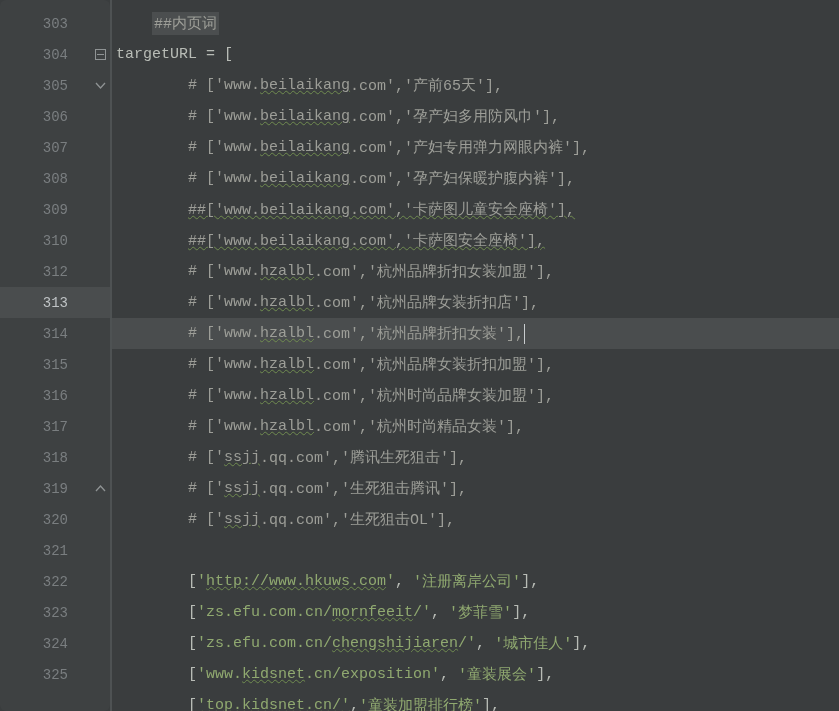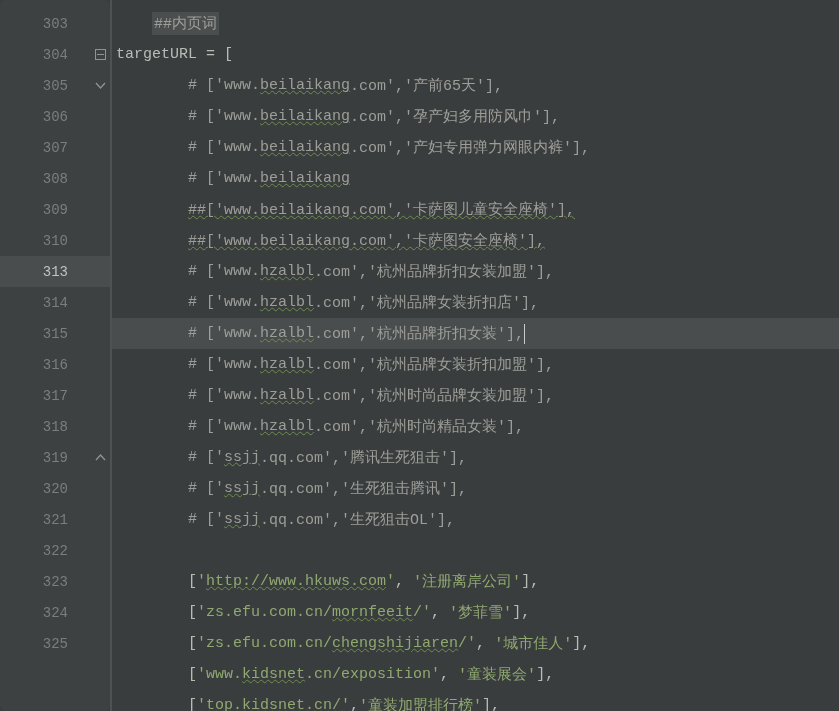--- a/index.html
+++ b/index.html
@@ -110,20 +110,21 @@
       <div class="gutter-row">305<span class="fold-icon">
           <svg width="11" height="11">
             <path d="M1 3 L5.5 8 L10 3" fill="none" stroke="#8f9394" stroke-width="1.3"></path>
           </svg>
         </span></div>
       <div class="gutter-row">306</div>
       <div class="gutter-row">307</div>
       <div class="gutter-row">308</div>
       <div class="gutter-row">309</div>
       <div class="gutter-row">310</div>
+      <div class="gutter-row">312</div>
       <div class="gutter-row current">313</div>
       <div class="gutter-row">314</div>
       <div class="gutter-row">315</div>
       <div class="gutter-row">316</div>
       <div class="gutter-row">317</div>
       <div class="gutter-row">318</div>
       <div class="gutter-row">319<span class="fold-icon">
           <svg width="11" height="11">
             <path d="M1 8 L5.5 3 L10 8" fill="none" stroke="#8f9394" stroke-width="1.3"></path>
           </svg>
@@ -135,21 +136,21 @@
       <div class="gutter-row">324</div>
       <div class="gutter-row">325</div>
     </div>
   <div class="vbar"></div>
   <div class="code-area" id="code">
       <div class="code-line"><span class="part tok-default">    </span><span class="part tok-comment comment-box">##内页词</span></div>
       <div class="code-line"><span class="part tok-kw">targetURL </span><span class="part tok-punc">= </span><span class="part tok-punc">[</span></div>
       <div class="code-line"><span class="part tok-default">        </span><span class="part tok-comment"># ['www.</span><span class="part tok-comment squiggle">beilaikang</span><span class="part tok-comment">.com','产前65天'],</span></div>
       <div class="code-line"><span class="part tok-default">        </span><span class="part tok-comment"># ['www.</span><span class="part tok-comment squiggle">beilaikang</span><span class="part tok-comment">.com','孕产妇多用防风巾'],</span></div>
       <div class="code-line"><span class="part tok-default">        </span><span class="part tok-comment"># ['www.</span><span class="part tok-comment squiggle">beilaikang</span><span class="part tok-comment">.com','产妇专用弹力网眼内裤'],</span></div>
-      <div class="code-line"><span class="part tok-default">        </span><span class="part tok-comment"># ['www.</span><span class="part tok-comment squiggle">beilaikang</span></div>
+      <div class="code-line"><span class="part tok-default">        </span><span class="part tok-comment"># ['www.</span><span class="part tok-comment squiggle">beilaikang</span><span class="part tok-comment">.com','孕产妇保暖护腹内裤'],</span></div>
       <div class="code-line"><span class="part tok-default">        </span><span class="part tok-comment squiggle">##['www.beilaikang.com','卡萨图儿童安全座椅'],</span></div>
       <div class="code-line"><span class="part tok-default">        </span><span class="part tok-comment squiggle">##['www.beilaikang.com','卡萨图安全座椅'],</span></div>
       <div class="code-line"><span class="part tok-default">        </span><span class="part tok-comment"># ['www.</span><span class="part tok-comment squiggle">hzalbl</span><span class="part tok-comment">.com','杭州品牌折扣女装加盟'],</span></div>
       <div class="code-line"><span class="part tok-default">        </span><span class="part tok-comment"># ['www.</span><span class="part tok-comment squiggle">hzalbl</span><span class="part tok-comment">.com','杭州品牌女装折扣店'],</span></div>
       <div class="code-line current"><span class="part tok-default">        </span><span class="part tok-comment"># ['www.</span><span class="part tok-comment squiggle">hzalbl</span><span class="part tok-comment">.com','杭州品牌折扣女装'],</span><span class="caret"></span></div>
       <div class="code-line"><span class="part tok-default">        </span><span class="part tok-comment"># ['www.</span><span class="part tok-comment squiggle">hzalbl</span><span class="part tok-comment">.com','杭州品牌女装折扣加盟'],</span></div>
       <div class="code-line"><span class="part tok-default">        </span><span class="part tok-comment"># ['www.</span><span class="part tok-comment squiggle">hzalbl</span><span class="part tok-comment">.com','杭州时尚品牌女装加盟'],</span></div>
       <div class="code-line"><span class="part tok-default">        </span><span class="part tok-comment"># ['www.</span><span class="part tok-comment squiggle">hzalbl</span><span class="part tok-comment">.com','杭州时尚精品女装'],</span></div>
       <div class="code-line"><span class="part tok-default">        </span><span class="part tok-comment"># ['</span><span class="part tok-comment squiggle">ssjj</span><span class="part tok-comment">.qq.com','腾讯生死狙击'],</span></div>
       <div class="code-line"><span class="part tok-default">        </span><span class="part tok-comment"># ['</span><span class="part tok-comment squiggle">ssjj</span><span class="part tok-comment">.qq.com','生死狙击腾讯'],</span></div>

